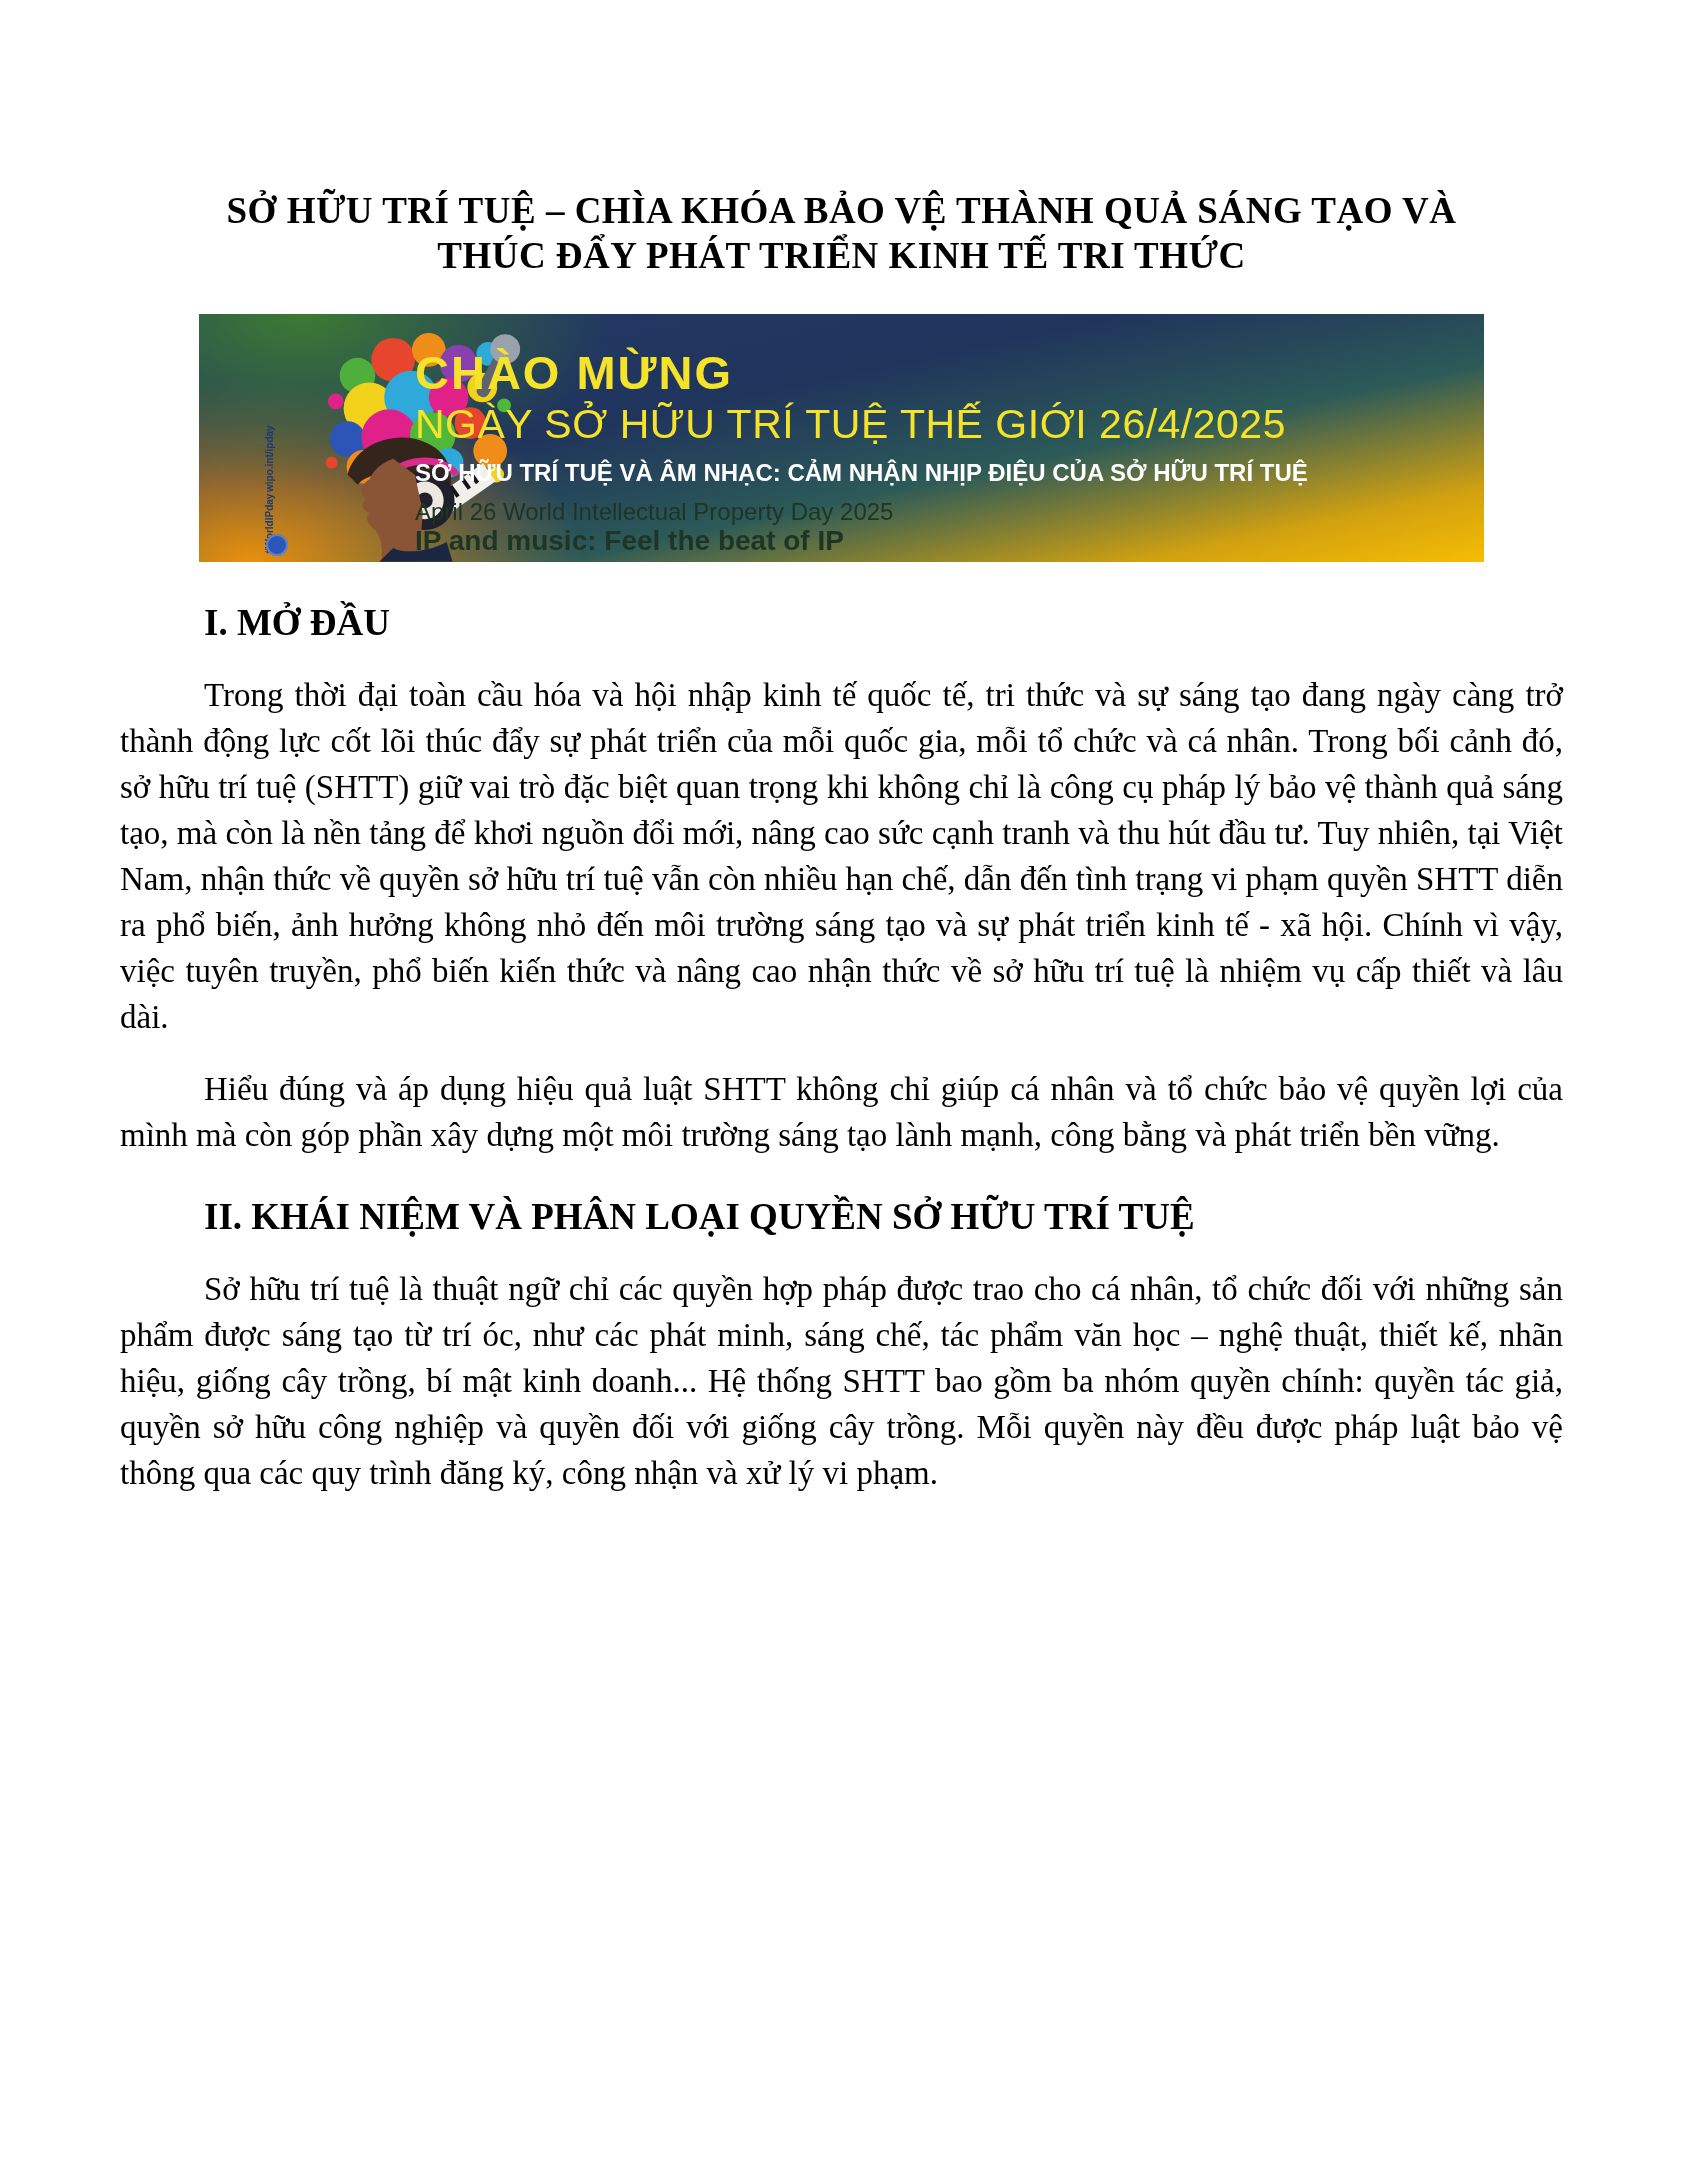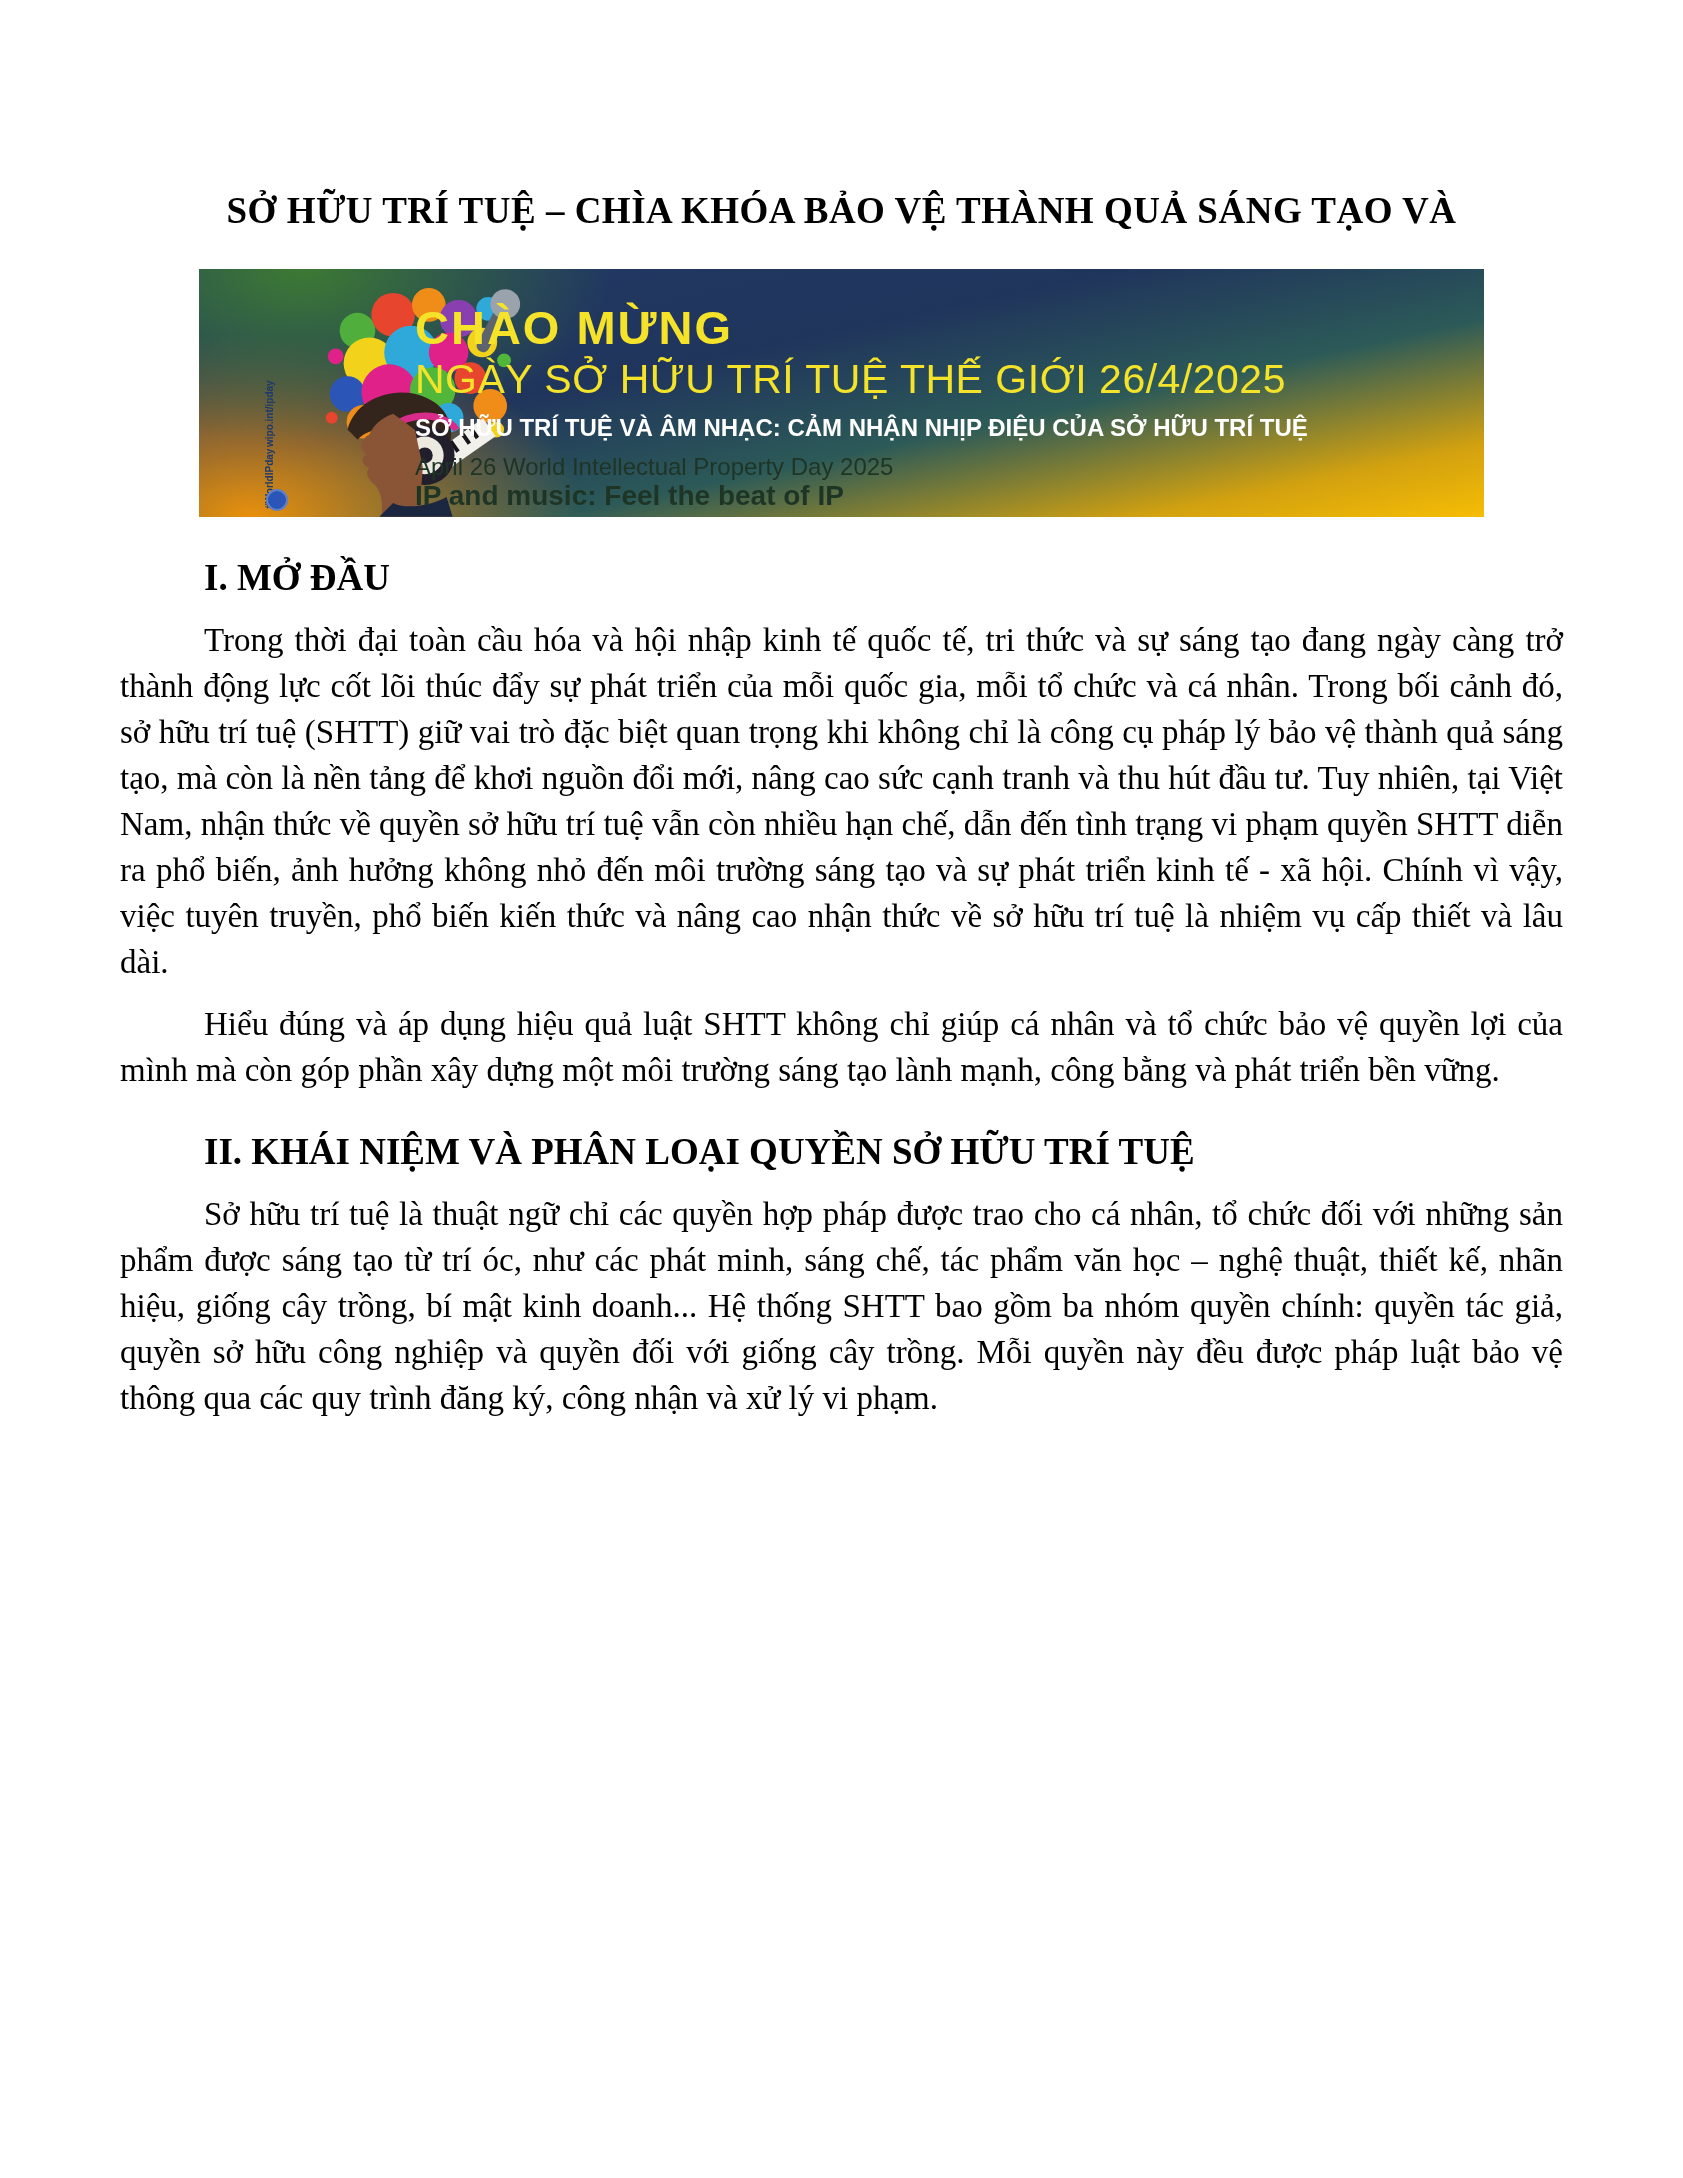--- a/index.html
+++ b/index.html
@@ -91,30 +91,31 @@
     font-weight: bold;
     margin: 36px 0 0 0;
     text-indent: 84px;
   }
   .sec-heading.first { margin-top: 38px; }
   .body-para {
     font-size: 33px;
     line-height: 46px;
     text-align: justify;
     text-indent: 84px;
-    margin: 16px 0 0 0;
+    margin: 26px 0 0 0;
   }
 </style>
 </head>
 <body>
 
 <div class="page">
 
   <header class="doc-title">
     <div>SỞ HỮU TRÍ TUỆ – CHÌA KHÓA BẢO VỆ THÀNH QUẢ SÁNG TẠO VÀ</div>
+    <div>THÚC ĐẨY PHÁT TRIỂN KINH TẾ TRI THỨC</div>
   </header>
 
   <figure class="banner">
     <div class="banner-art">
       <svg viewBox="0 0 420 250" width="416" height="248">
 
         <g>
           <circle cx="160" cy="62" r="18" fill="#4fae3c"></circle>
           <circle cx="196" cy="46" r="22" fill="#e8452e"></circle>
           <circle cx="232" cy="36" r="17" fill="#f08c18"></circle>

